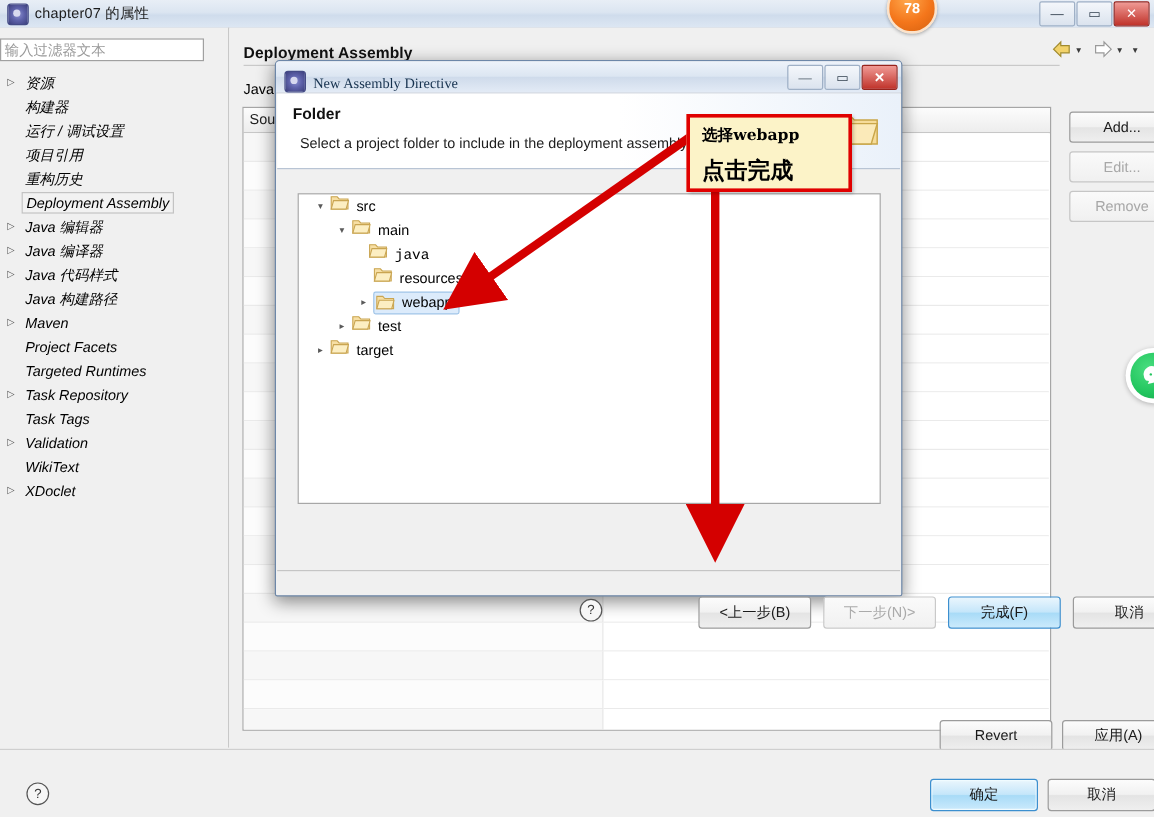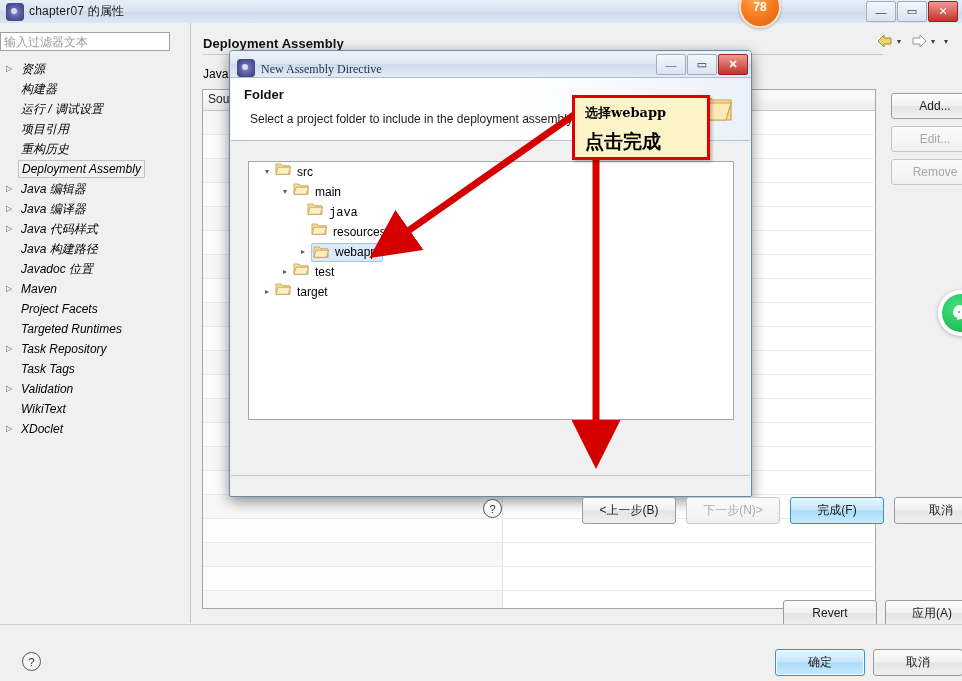--- a/index.html
+++ b/index.html
@@ -375,24 +375,20 @@
           <span class="arrow">▷</span>
           <span class="tlabel">Java 编译器</span>
         </div>
         <div class="tnode">
           <span class="arrow">▷</span>
           <span class="tlabel">Java 代码样式</span>
         </div>
         <div class="tnode">
           <span class="arrow empty">▷</span>
           <span class="tlabel">Java 构建路径</span>
-        </div>
-        <div class="tnode">
-          <span class="arrow empty">▷</span>
-          <span class="tlabel">Javadoc 位置</span>
         </div>
         <div class="tnode">
           <span class="arrow">▷</span>
           <span class="tlabel">Maven</span>
         </div>
         <div class="tnode">
           <span class="arrow empty">▷</span>
           <span class="tlabel">Project Facets</span>
         </div>
         <div class="tnode">

